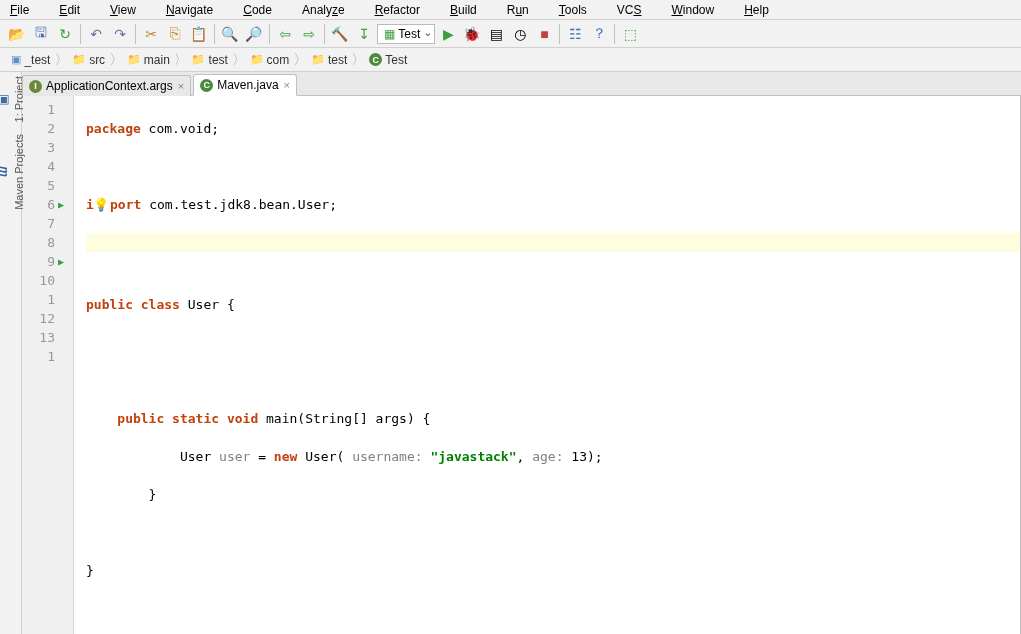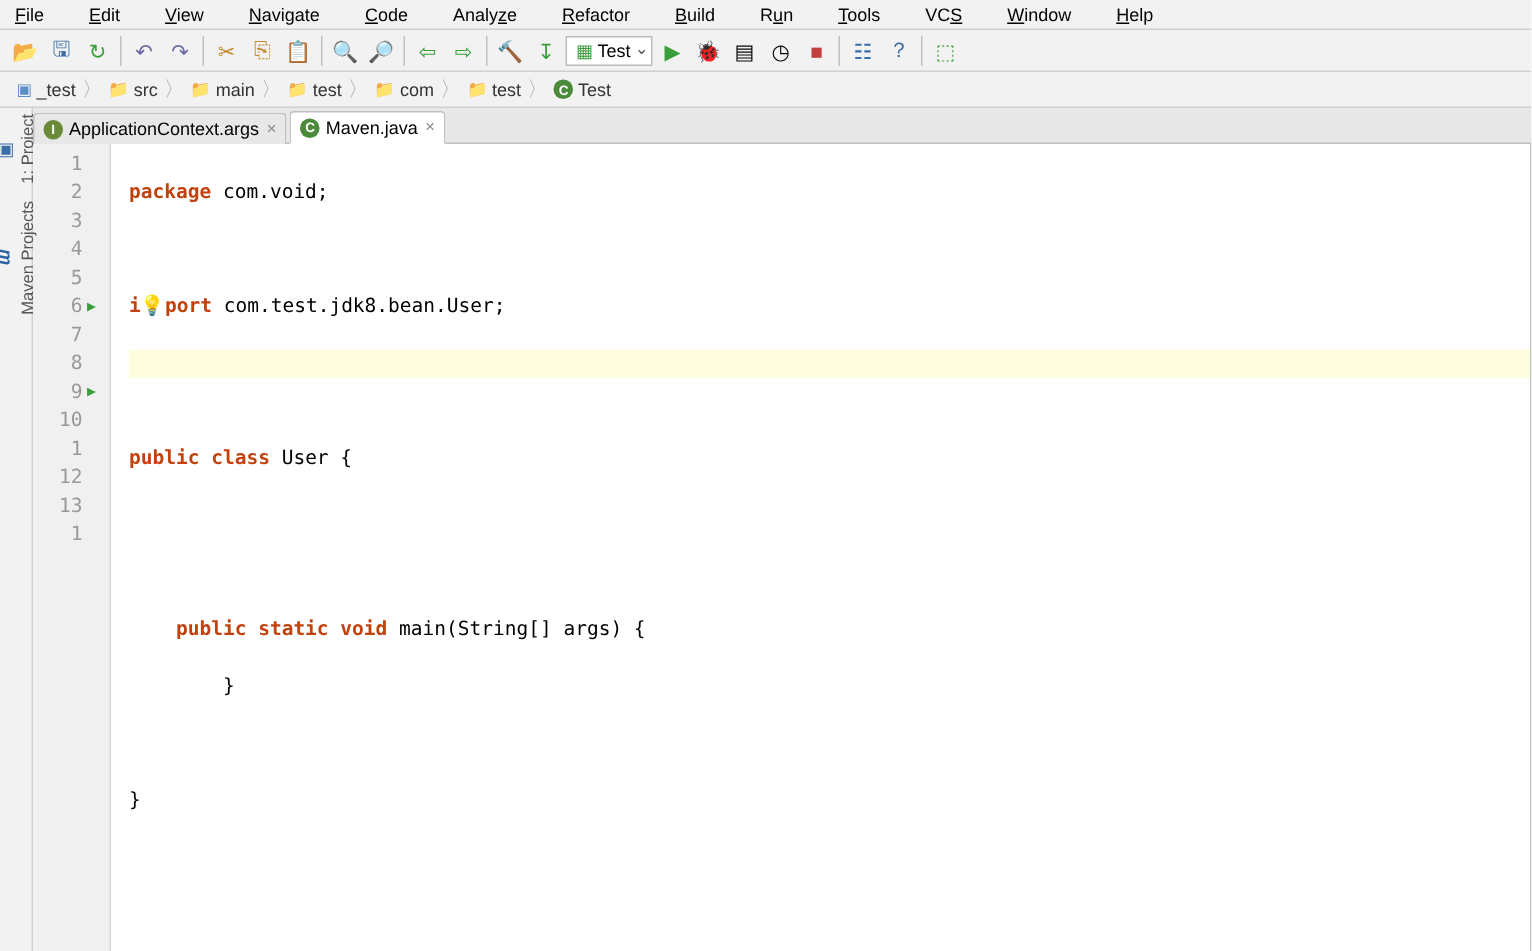--- a/index.html
+++ b/index.html
@@ -376,20 +376,21 @@
       <div class="code">
 <div class="line"><span class="kw">package</span><span> com.void;</span></div>
 <div class="line"></div>
 <div class="line"><span class="kw">i</span><span class="bulb">💡</span><span class="kw">port</span><span> com.test.jdk8.bean.User;</span></div>
 <div class="line hl"></div>
 <div class="line"></div>
 <div class="line"><span class="kw">public </span><span class="kw">class</span><span> User {</span></div>
 <div class="line"></div>
 <div class="line"></div>
 <div class="line">    <span class="kw">public </span><span class="kw">static </span><span class="kw">void</span><span> main(String[] args) {</span></div>
+<div class="line"><span>            User </span><span class="par">user</span><span> = </span><span class="kw">new</span><span> User( </span><span class="par">username:</span><span> </span><span class="str">"javastack"</span><span>, </span><span class="par">age:</span><span> </span><span>13</span><span>);</span></div>
 <div class="line">        }</div>
 <div class="line"></div>
 <div class="line">}</div>
 <div class="line"></div>
       </div>
     </div>
   </div>
 </div>
 
 </body></html>

